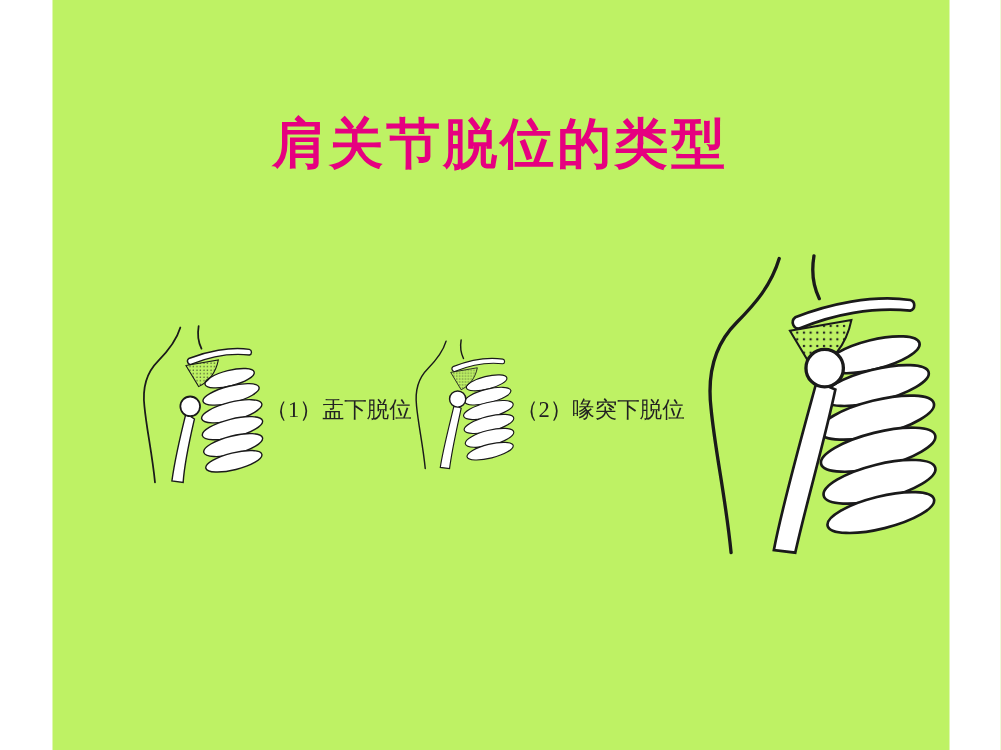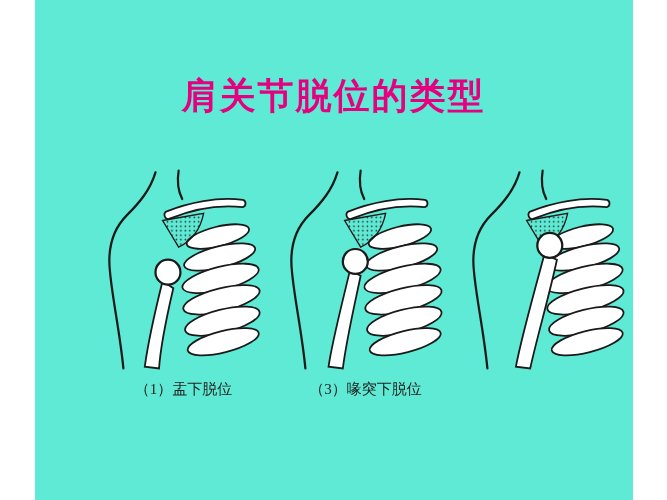--- a/index.html
+++ b/index.html
@@ -5,21 +5,21 @@
   html, body {
     margin: 0;
     padding: 0;
     background: #ffffff;
     font-family: "Liberation Sans", sans-serif;
   }
   .slide {
     position: relative;
     width: 598px;
     height: 500px;
-    background: #5eead4;
+    background: #bef264;
     overflow: hidden;
     margin: 0 auto;
   }
   .title {
     margin: 72px 0 0 0;
     text-align: center;
     font-size: 36px;
     font-weight: bold;
     letter-spacing: 2px;
     font-family: "Liberation Sans", sans-serif;
@@ -28,21 +28,21 @@
     display: flex;
     justify-content: space-between;
     align-items: flex-start;
     padding: 0 58px;
     margin-top: 46px;
   }
   figure {
     margin: 0;
     width: 182px;
     display: flex;
-    flex-direction: column;
+    flex-direction: row;
     align-items: center;
   }
   figure svg {
     display: block;
   }
   figcaption {
     margin-top: 8px;
     font-size: 15px;
     color: #222222;
     font-family: "Liberation Serif", serif;
@@ -106,21 +106,21 @@
         </g>
         <path d="M58,6 C52,26 40,40 26,54 C10,70 4,92 7,118 C10,150 18,185 22,226" fill="none" stroke="#1a1a1a" stroke-width="2.5" stroke-linecap="round"></path>
         <path d="M84,4 C82,16 83,26 88,36" fill="none" stroke="#1a1a1a" stroke-width="2.5" stroke-linecap="round"></path>
         <path d="M70,50 C95,40 128,33 156,37 C160,38 160,44 156,45 C128,42 98,48 74,58 C69,60 66,53 70,50 Z" fill="#ffffff" stroke="#1a1a1a" stroke-width="2"></path>
         <path d="M66,60 L112,52 C108,72 96,84 84,90 Z" fill="url(#st2)" stroke="#1a1a1a" stroke-width="1.5"></path>
 
         <path d="M72,116 C62,158 52,196 48,224 L64,226 C68,194 76,160 84,122 Z" fill="#ffffff" stroke="#1a1a1a" stroke-width="2"></path>
 
         <circle cx="78" cy="106" r="14" fill="#ffffff" stroke="#1a1a1a" stroke-width="2.5"></circle>
       </svg>
-      <figcaption>（3）喙突下脱位</figcaption>
+      <figcaption>（2）喙突下脱位</figcaption>
     </figure>
 
     <figure>
       <svg viewBox="0 0 180 230" width="182" height="205" aria-hidden="true">
         <defs>
           <pattern id="st3" width="5" height="5" patternUnits="userSpaceOnUse">
             <circle cx="1.5" cy="1.5" r="0.9" fill="#222"></circle>
           </pattern>
         </defs>
         <g fill="#ffffff" stroke="#1a1a1a" stroke-width="2">

